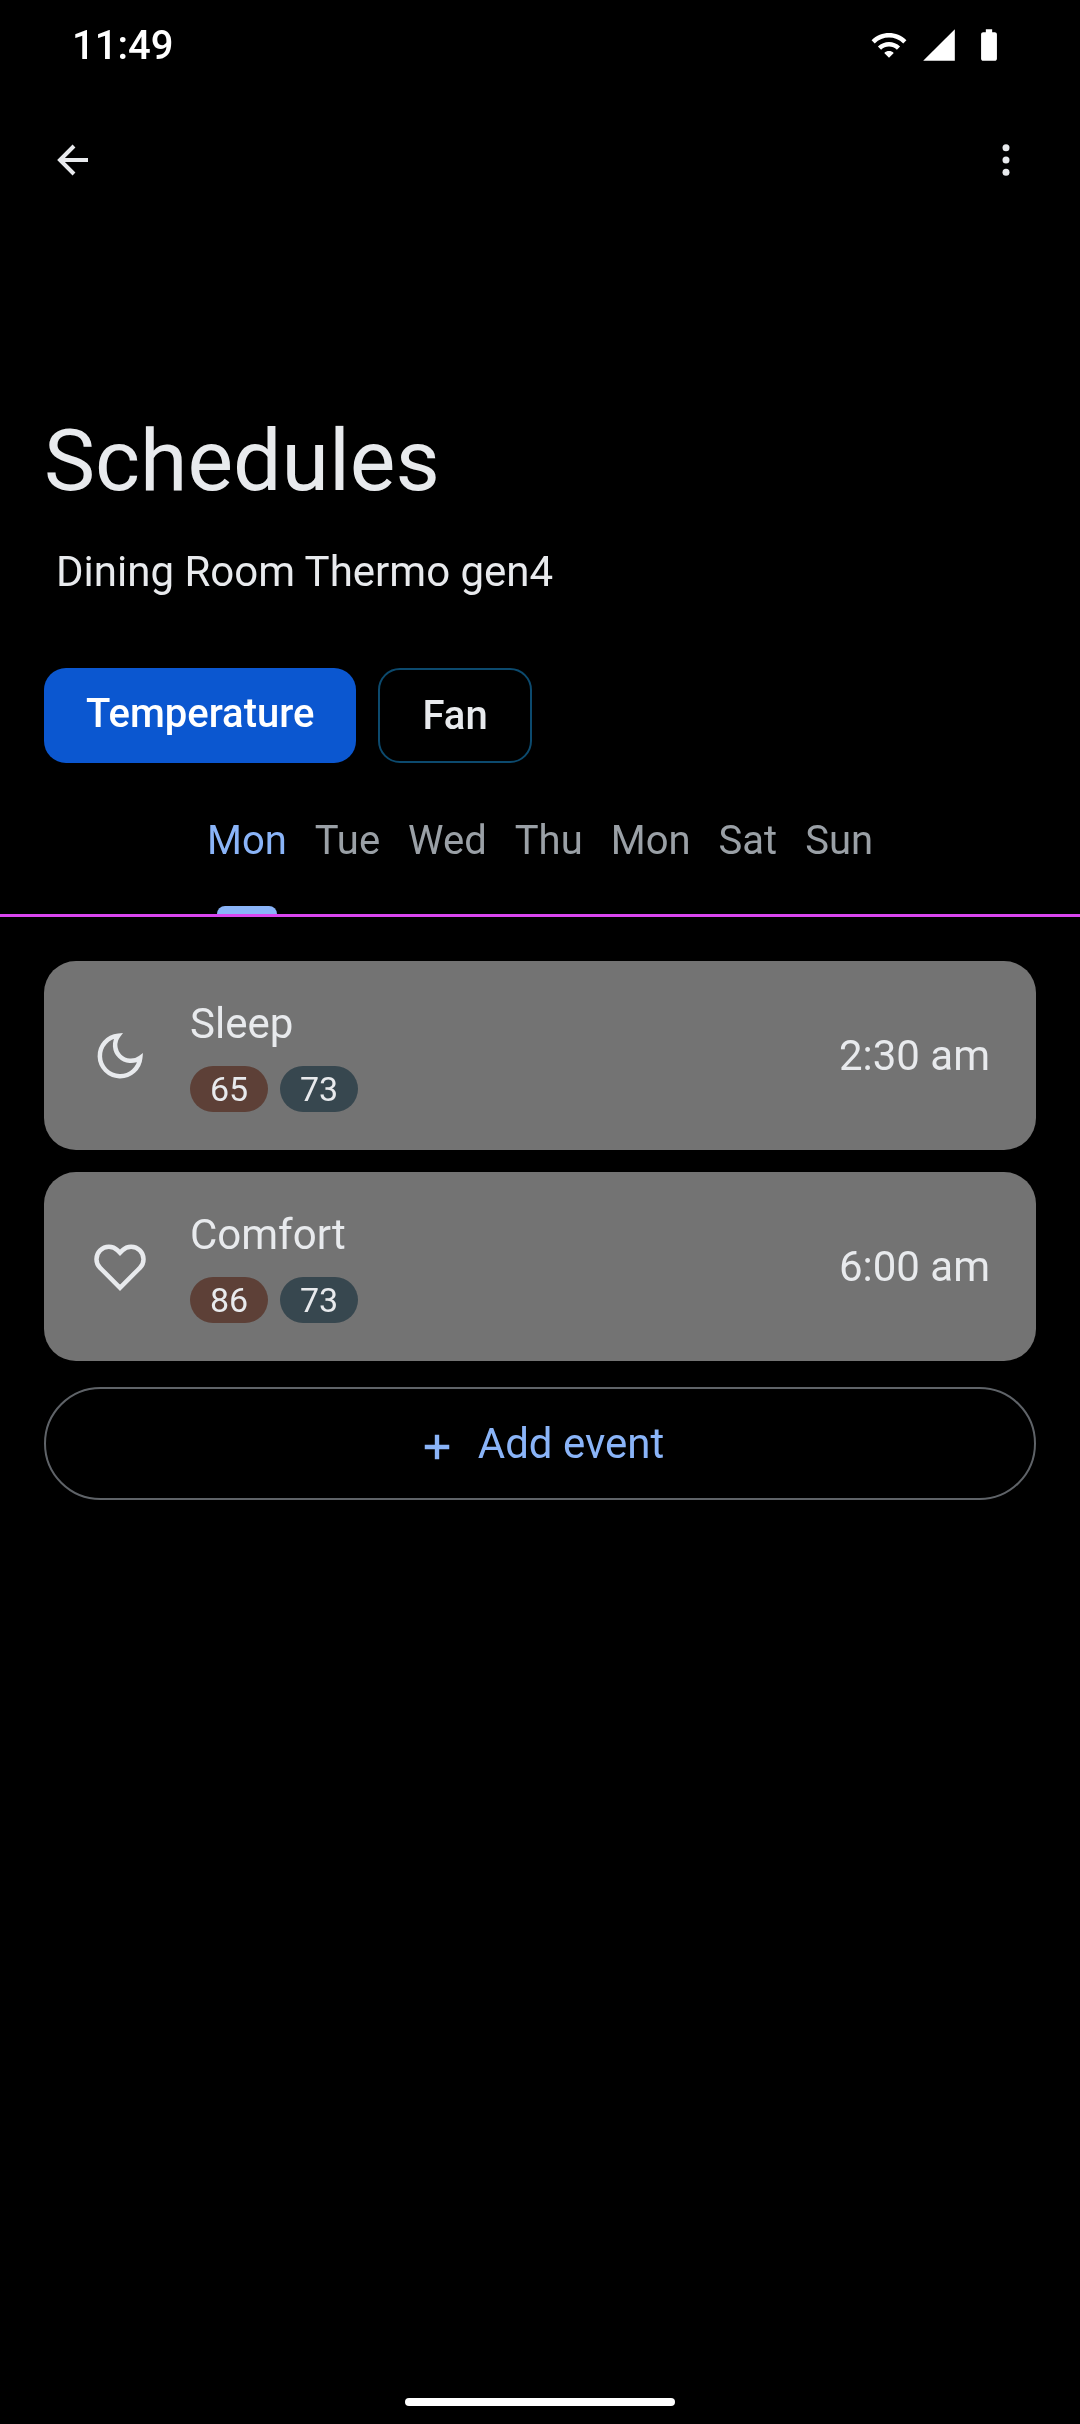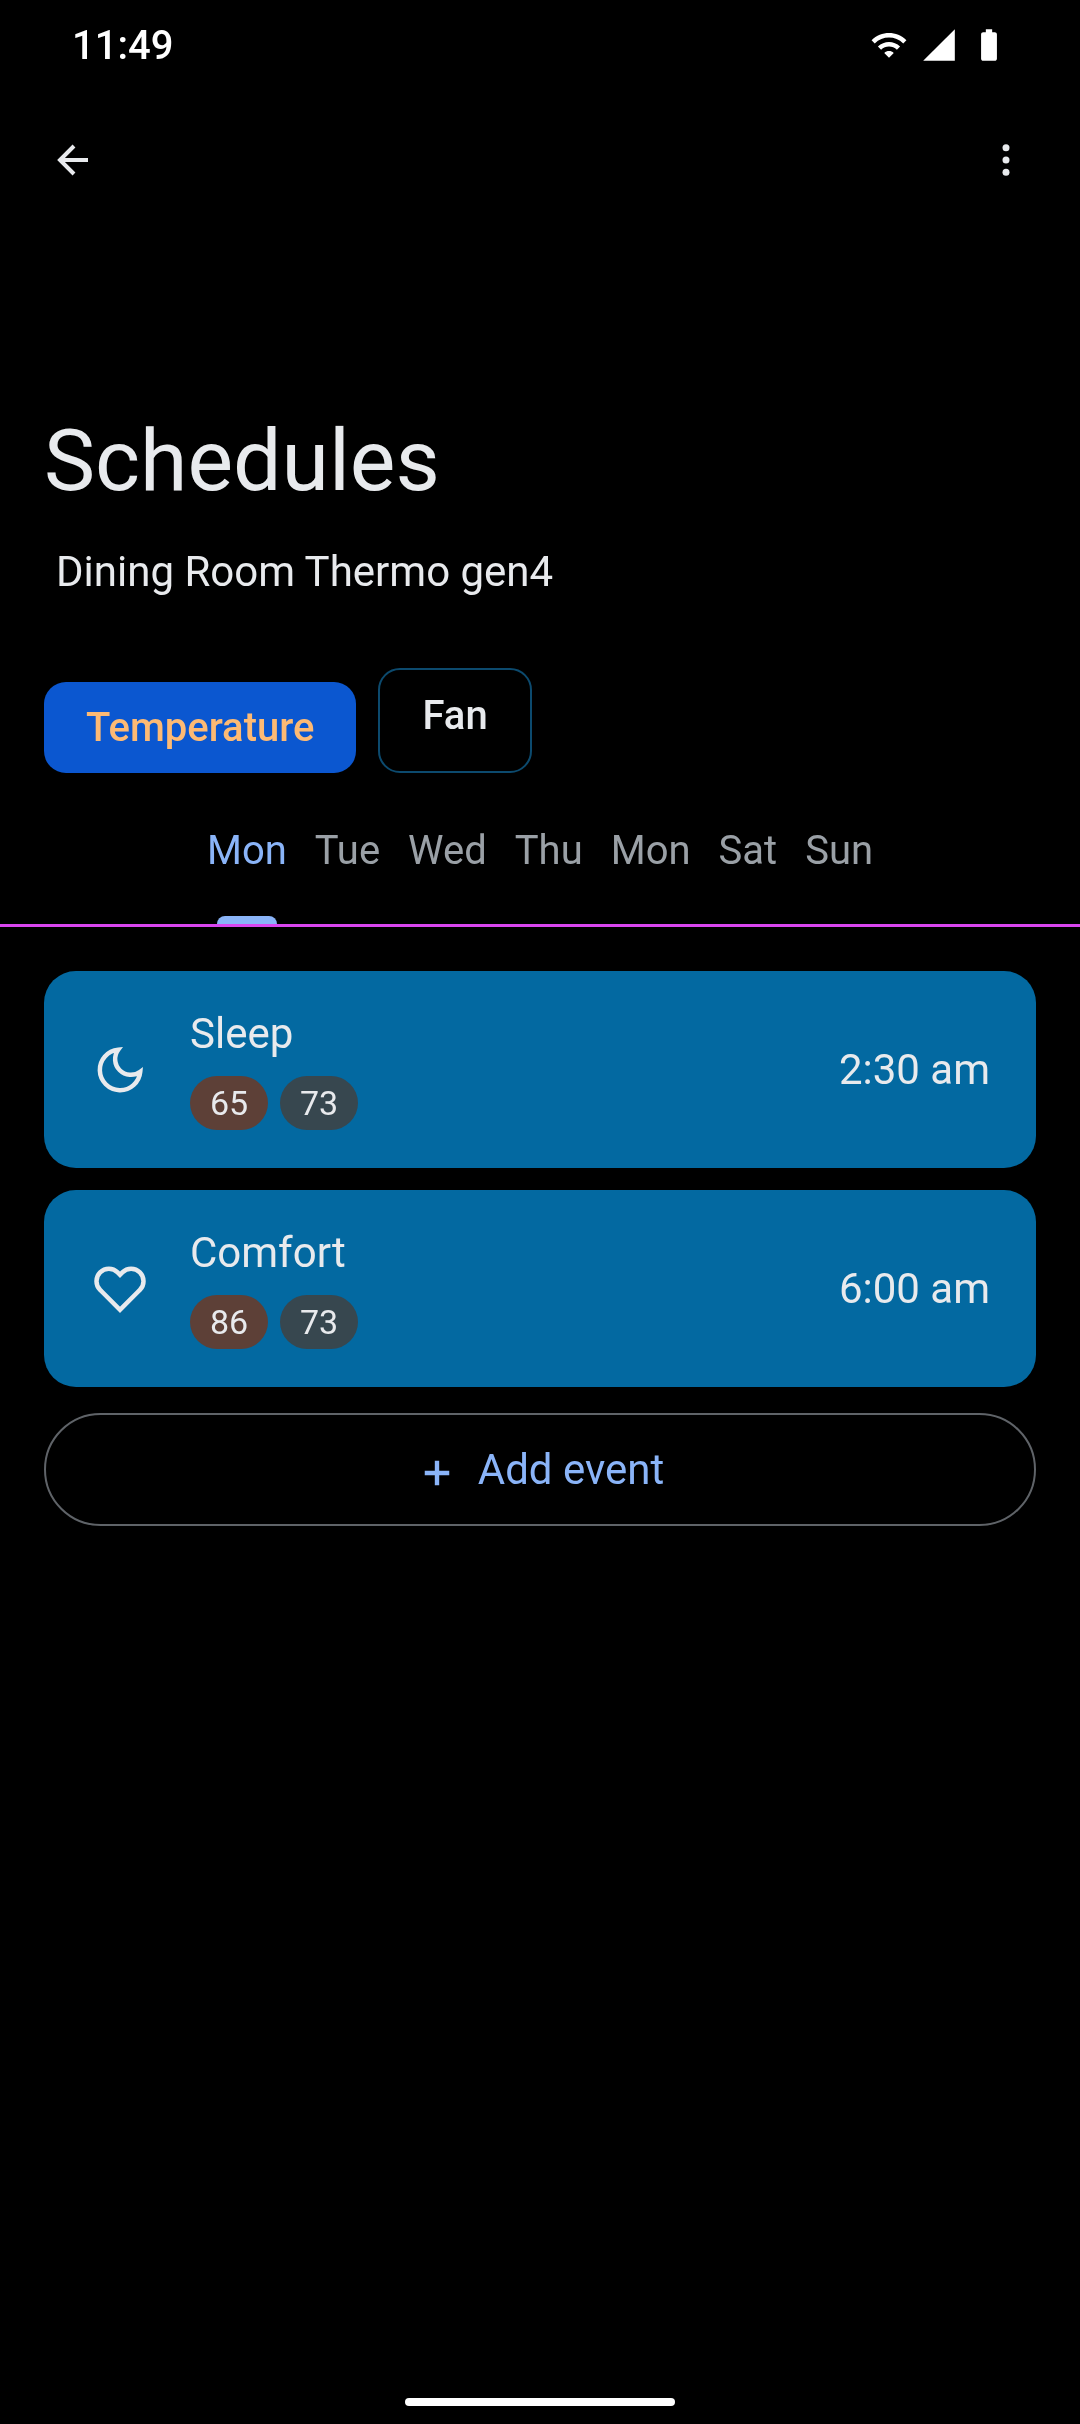--- a/index.html
+++ b/index.html
@@ -69,22 +69,21 @@
     }
     .tab-chip {
       padding: 22px 42px;
       border-radius: 22px;
       font-size: 40px;
       font-weight: 500;
       cursor: pointer;
     }
     .tab-chip.active {
       background: #0b57d0;
-      color: #fdba74;
-      margin-top: 14px;
+      color: #ffffff;
     }
     .tab-chip.inactive {
       border: 2px solid #0c4a6e;
       color: #e8eaed;
       background: transparent;
     }
     .day-tabs {
       display: flex;
       justify-content: center;
       padding: 54px 0 30px 0;
@@ -113,21 +112,21 @@
       background: #8ab4f8;
       border-radius: 8px 8px 0 0;
     }
     .events {
       padding: 44px 44px 0 44px;
       display: flex;
       flex-direction: column;
       gap: 22px;
     }
     .event-card {
-      background: #0369a1;
+      background: #737373;
       border-radius: 32px;
       padding: 38px 46px;
       display: flex;
       align-items: center;
       gap: 40px;
       cursor: pointer;
     }
     .event-icon-wrap {
       width: 60px;
       height: 60px;
@@ -144,21 +143,21 @@
     .event-name {
       font-size: 42px;
       color: #e8eaed;
     }
     .temp-pills {
       display: flex;
       gap: 12px;
     }
     .temp-pill {
       width: 78px;
-      height: 54px;
+      height: 46px;
       border-radius: 30px;
       display: flex;
       align-items: center;
       justify-content: center;
       font-size: 34px;
       color: #e8eaed;
     }
     .temp-pill.heat { background: #5d4037; }
     .temp-pill.cool { background: #37474f; }
     .event-time {

